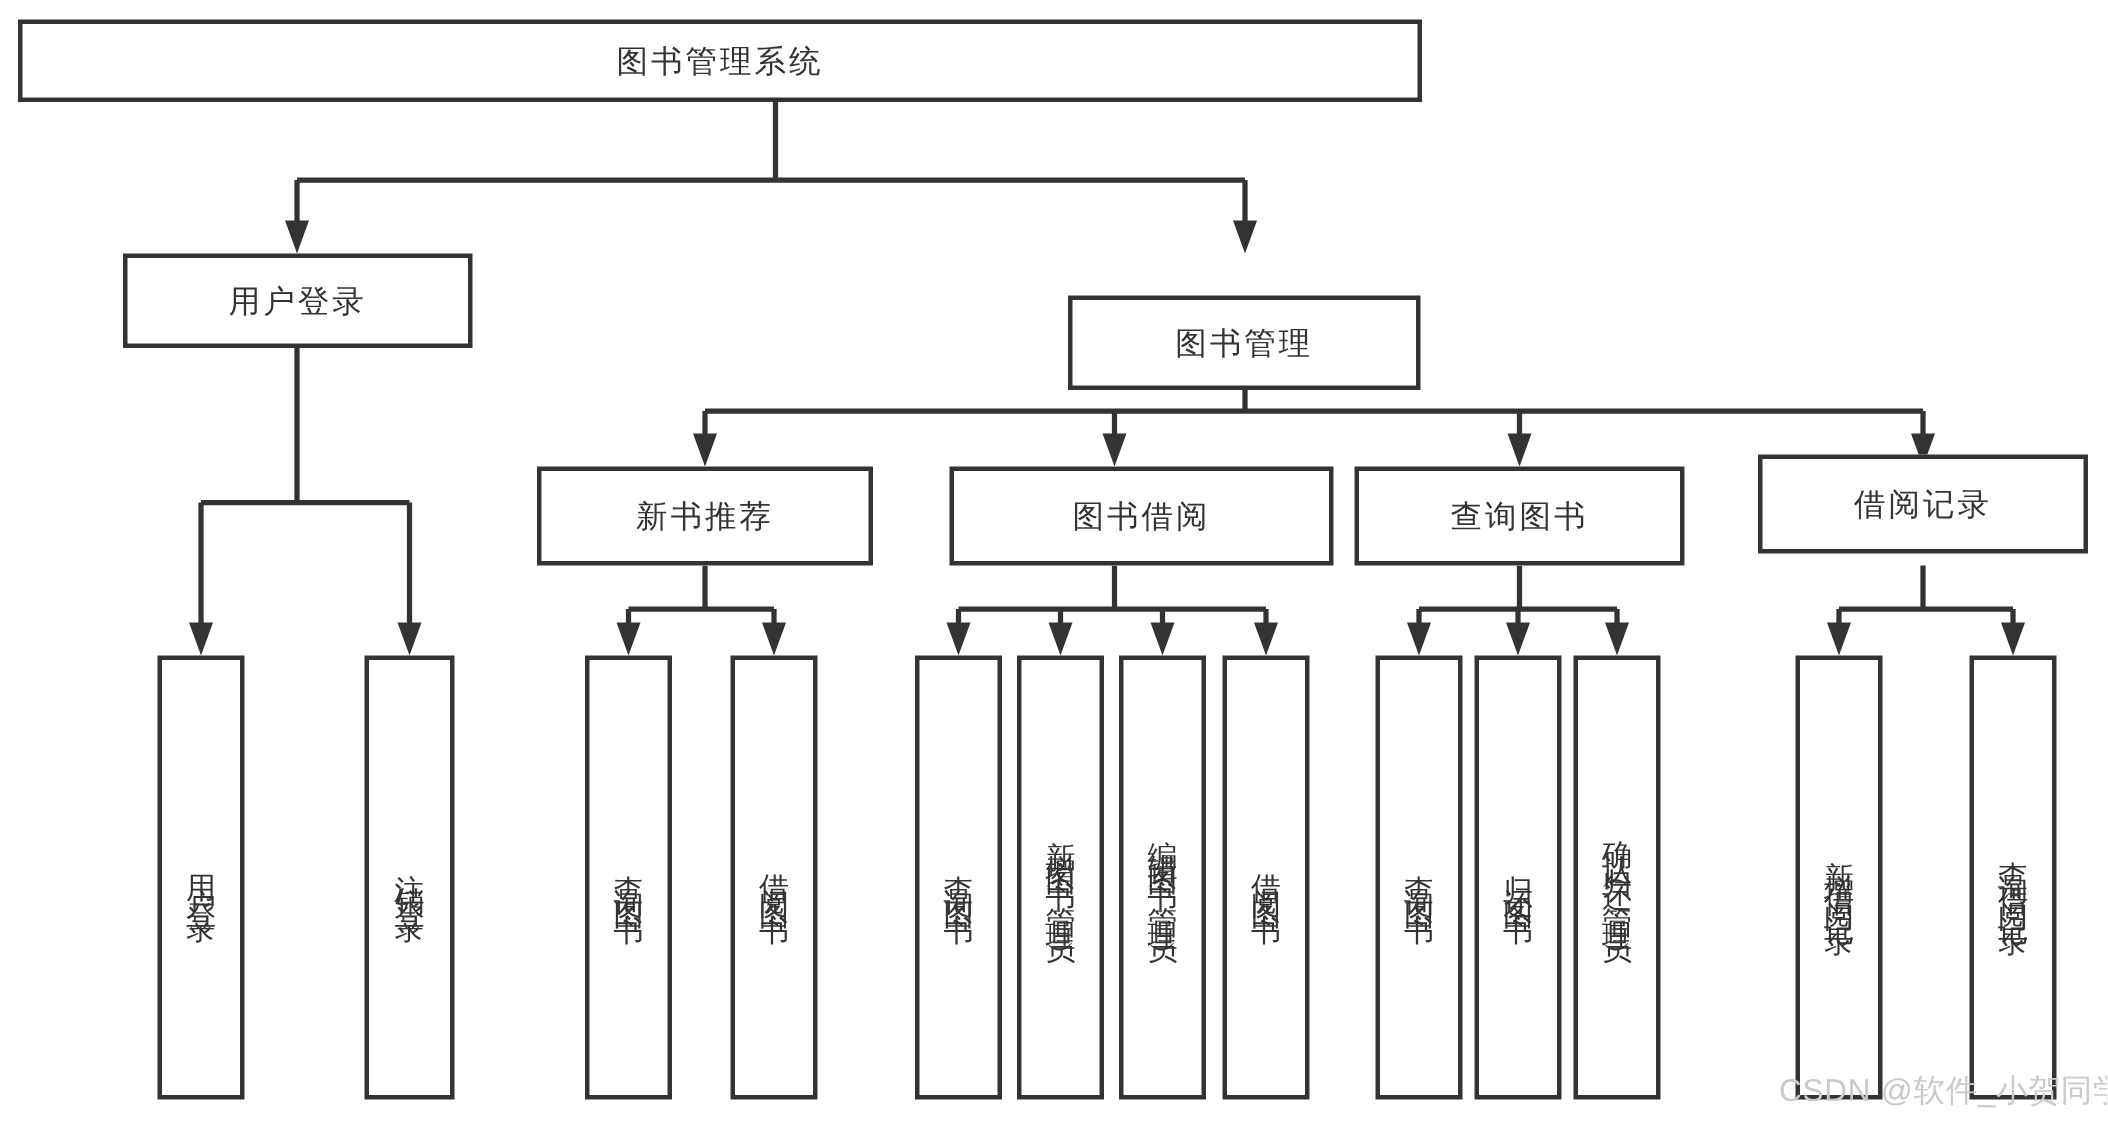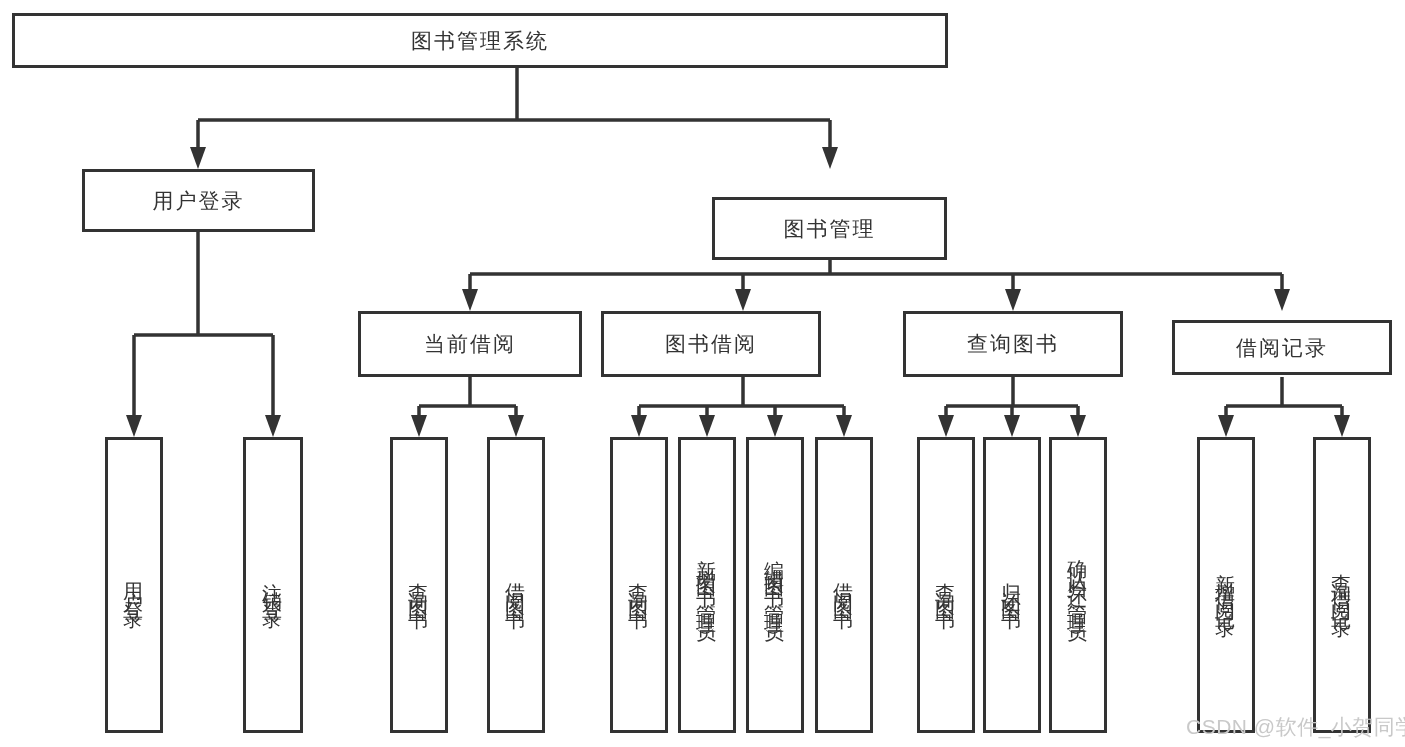--- a/index.html
+++ b/index.html
@@ -75,24 +75,24 @@
       <use href="#ah" x="1226" y="437"></use>
       <use href="#ah" x="1342" y="437"></use>
     </g>
   </svg>
 
   <div class="node" style="left:12px;top:13px;width:936px;height:55px;">图书管理系统</div>
 
   <div class="node" style="left:82px;top:169px;width:233px;height:63px;">用户登录</div>
   <div class="node" style="left:712px;top:169px;width:235px;height:63px;margin-top:28px;">图书管理</div>
 
-  <div class="node" style="left:358px;top:311px;width:224px;height:66px;">当前借阅</div>
-  <div class="node" style="left:601px;top:311px;width:220px;height:66px;">图书借阅</div>
+  <div class="node" style="left:358px;top:311px;width:224px;height:66px;">新书推荐</div>
+  <div class="node" style="left:633px;top:311px;width:256px;height:66px;">图书借阅</div>
   <div class="node" style="left:903px;top:311px;width:220px;height:66px;">查询图书</div>
-  <div class="node" style="left:1172px;top:320px;width:220px;height:55px;">借阅记录</div>
+  <div class="node" style="left:1172px;top:303px;width:220px;height:66px;">借阅记录</div>
 
   <div class="leaf" style="left:105px;top:437px;width:58px;height:296px;">
     <span class="vtext">用户登录</span>
   </div>
   <div class="leaf" style="left:243px;top:437px;width:60px;height:296px;">
     <span class="vtext">注销登录</span>
   </div>
 
   <div class="leaf" style="left:390px;top:437px;width:58px;height:296px;">
     <span class="vtext">查询图书</span>

